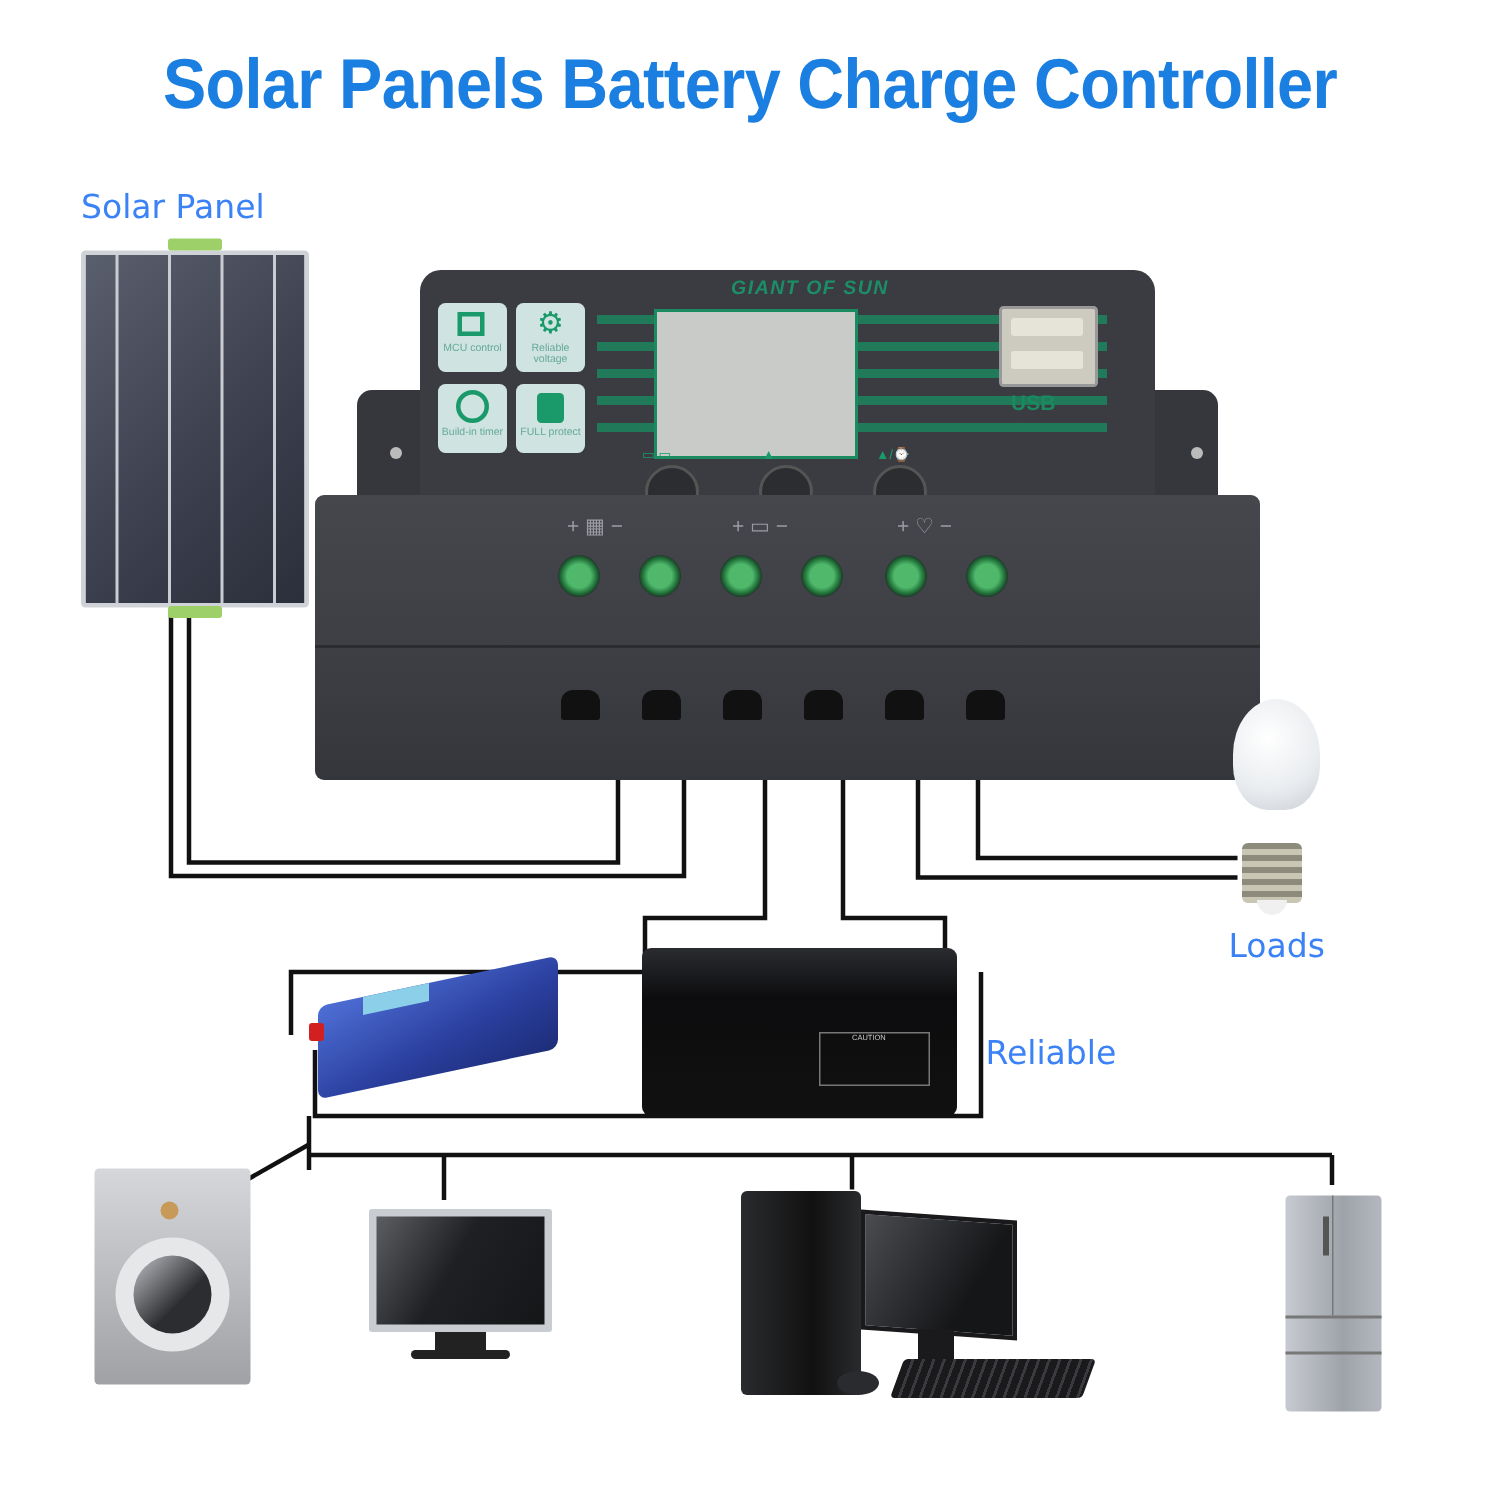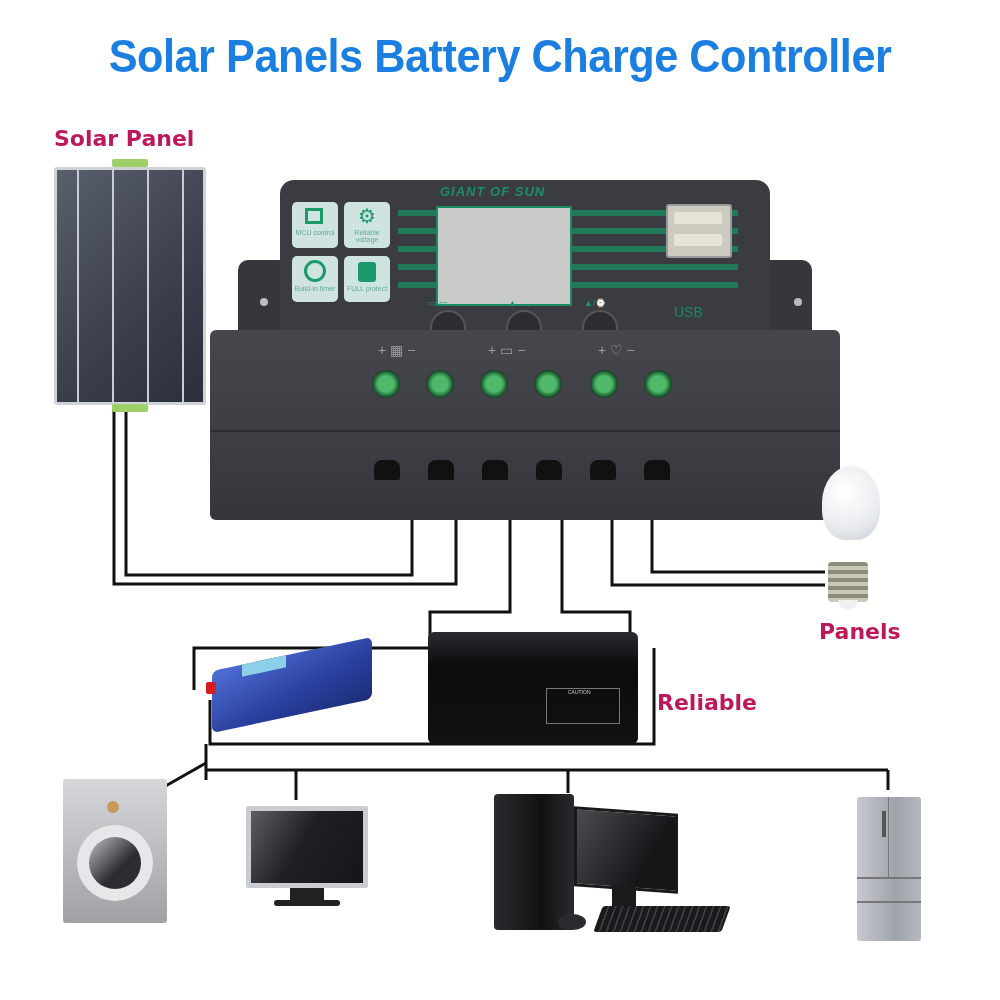--- a/index.html
+++ b/index.html
@@ -1,19 +1,19 @@
 <!DOCTYPE html>
 <html><head>
 <meta charset="utf-8">
 <style>
   html, body { margin:0; padding:0; background:#ffffff; }
   body { width:1000px; height:1000px; position:relative; overflow:hidden; font-family:"Liberation Sans", sans-serif; }
   .abs { position:absolute; }
   .title { left:0; top:28px; width:1000px; text-align:center; color:#1a7fe0; font-weight:bold; font-size:47px; letter-spacing:-0.5px; transform:scaleX(0.92); transform-origin:center; font-family:"Liberation Sans", sans-serif; }
-  .label { color:#be185d; font-weight:bold; font-family:"DejaVu Sans", sans-serif; }
+  .label { color:#3b82f6; font-weight:normal; font-family:"DejaVu Sans", sans-serif; }
   svg { position:absolute; left:0; top:0; }
 </style>
 </head>
 <body>
 
 <div class="abs title">Solar Panels Battery Charge Controller</div>
 
 <div class="abs label" style="left:54px;top:126px;font-size:22px;">Solar Panel</div>
 
 <svg width="1000" height="1000">
@@ -47,21 +47,21 @@
   <div class="abs" style="left:125px;top:0;width:2px;height:100%;background:#c9ccd3;"></div>
   <div class="abs" style="left:55px;top:-11px;width:36px;height:8px;background:#9ed06a;border-radius:2px;"></div>
   <div class="abs" style="left:55px;top:234px;width:36px;height:8px;background:#9ed06a;border-radius:2px;"></div>
 </div>
 
 <div class="abs" style="left:210px;top:180px;width:630px;height:360px;">
 
   <div class="abs" style="left:28px;top:80px;width:574px;height:220px;background:#35373c;border-radius:10px;"></div>
 
   <div class="abs" style="left:70px;top:0;width:490px;height:160px;background:#3a3c42;border-radius:14px 14px 0 0;">
-    <div class="abs" style="left:160px;top:4px;width:200px;color:#1c8e66;font-weight:bold;font-style:italic;font-size:13px;letter-spacing:1px;">GIANT OF SUN</div>
+    <div class="abs" style="left:160px;top:4px;width:200px;text-align:center;color:#1c8e66;font-weight:bold;font-style:italic;font-size:13px;letter-spacing:1px;">GIANT OF SUN</div>
 
     <div class="abs" style="left:12px;top:22px;width:46px;height:46px;background:#cfe3e0;border-radius:5px;">
       <div class="abs" style="left:13px;top:6px;width:18px;height:16px;border:3px solid #1a9a6a;box-sizing:border-box;"></div>
       <div class="abs" style="left:0;top:27px;width:46px;text-align:center;font-size:7px;color:#6a9;">MCU control</div>
     </div>
     <div class="abs" style="left:64px;top:22px;width:46px;height:46px;background:#cfe3e0;border-radius:5px;">
       <div class="abs" style="left:12px;top:4px;width:22px;height:20px;color:#1a9a6a;font-size:20px;line-height:20px;text-align:center;">⚙</div>
       <div class="abs" style="left:0;top:27px;width:46px;text-align:center;font-size:7px;color:#6a9;">Reliable voltage</div>
     </div>
     <div class="abs" style="left:12px;top:76px;width:46px;height:46px;background:#cfe3e0;border-radius:5px;">
@@ -74,21 +74,21 @@
     </div>
 
     <div class="abs" style="left:118px;top:30px;width:340px;height:88px;background:repeating-linear-gradient(180deg,#1a8a60 0 6px,transparent 6px 18px);opacity:0.8;"></div>
 
     <div class="abs" style="left:156px;top:26px;width:132px;height:96px;background:#c8cbc8;border:2px solid #1a8a60;"></div>
 
     <div class="abs" style="left:386px;top:24px;width:62px;height:50px;background:#cdcac0;border:2px solid #999;border-radius:3px;">
       <div class="abs" style="left:6px;top:6px;width:48px;height:12px;background:#e6e3d8;border-radius:2px;"></div>
       <div class="abs" style="left:6px;top:28px;width:48px;height:12px;background:#e6e3d8;border-radius:2px;"></div>
     </div>
-    <div class="abs" style="left:394px;top:80px;color:#1a8a60;font-weight:normal;font-size:14px;margin-top:44px;">USB</div>
+    <div class="abs" style="left:394px;top:80px;color:#1a8a60;font-weight:bold;font-size:14px;">USB</div>
 
     <div class="abs" style="left:148px;top:118px;font-size:9px;color:#1a9a6a;">▭ ▭</div>
     <div class="abs" style="left:228px;top:118px;font-size:9px;color:#1a9a6a;">▲</div>
     <div class="abs" style="left:304px;top:118px;font-size:9px;color:#1a9a6a;">▲/⌚</div>
 
     <div class="abs" style="left:150px;top:130px;width:32px;height:32px;border-radius:50%;background:#2b2d31;border:2px solid #555;"></div>
     <div class="abs" style="left:226px;top:130px;width:32px;height:32px;border-radius:50%;background:#2b2d31;border:2px solid #555;"></div>
     <div class="abs" style="left:302px;top:130px;width:32px;height:32px;border-radius:50%;background:#2b2d31;border:2px solid #555;"></div>
   </div>
 
@@ -115,21 +115,21 @@
     <div class="abs" style="left:380px;top:130px;width:26px;height:20px;background:#111;border-radius:8px 8px 2px 2px;"></div>
     <div class="abs" style="left:434px;top:130px;width:26px;height:20px;background:#111;border-radius:8px 8px 2px 2px;"></div>
   </div>
 </div>
 
 <div class="abs" style="left:808px;top:466px;width:80px;height:150px;">
   <div class="abs" style="left:14px;top:0;width:58px;height:74px;background:radial-gradient(circle at 40% 35%,#ffffff 0%,#e9ecef 60%,#c9ced4 100%);border-radius:50% 50% 40% 40%;"></div>
   <div class="abs" style="left:20px;top:96px;width:40px;height:40px;background:repeating-linear-gradient(180deg,#8d8b7c 0 4px,#c9c6b4 4px 8px);border-radius:4px;"></div>
   <div class="abs" style="left:30px;top:134px;width:20px;height:10px;background:#f0f0f0;border-radius:0 0 10px 10px;"></div>
 </div>
-<div class="abs label" style="left:819px;top:619px;font-size:22px;">Panels</div>
+<div class="abs label" style="left:819px;top:619px;font-size:22px;">Loads</div>
 
 <div class="abs" style="left:200px;top:640px;width:180px;height:90px;">
   <div class="abs" style="left:12px;top:14px;width:160px;height:62px;background:linear-gradient(160deg,#4f6fd6 0%,#2a3f9e 60%,#1d2d78 100%);border-radius:6px;transform:skewY(-12deg);"></div>
   <div class="abs" style="left:42px;top:20px;width:44px;height:12px;background:#8bd0e8;transform:skewY(-12deg);"></div>
   <div class="abs" style="left:6px;top:42px;width:10px;height:12px;background:#d31f1f;border-radius:2px;"></div>
 </div>
 
 <div class="abs" style="left:428px;top:632px;width:210px;height:112px;background:linear-gradient(180deg,#2a2c30 0%,#0c0c0e 30%,#111 100%);border-radius:6px;">
   <div class="abs" style="left:118px;top:56px;width:72px;height:34px;border:1px solid #777;"></div>
   <div class="abs" style="left:140px;top:57px;font-size:5px;color:#ccc;">CAUTION</div>

